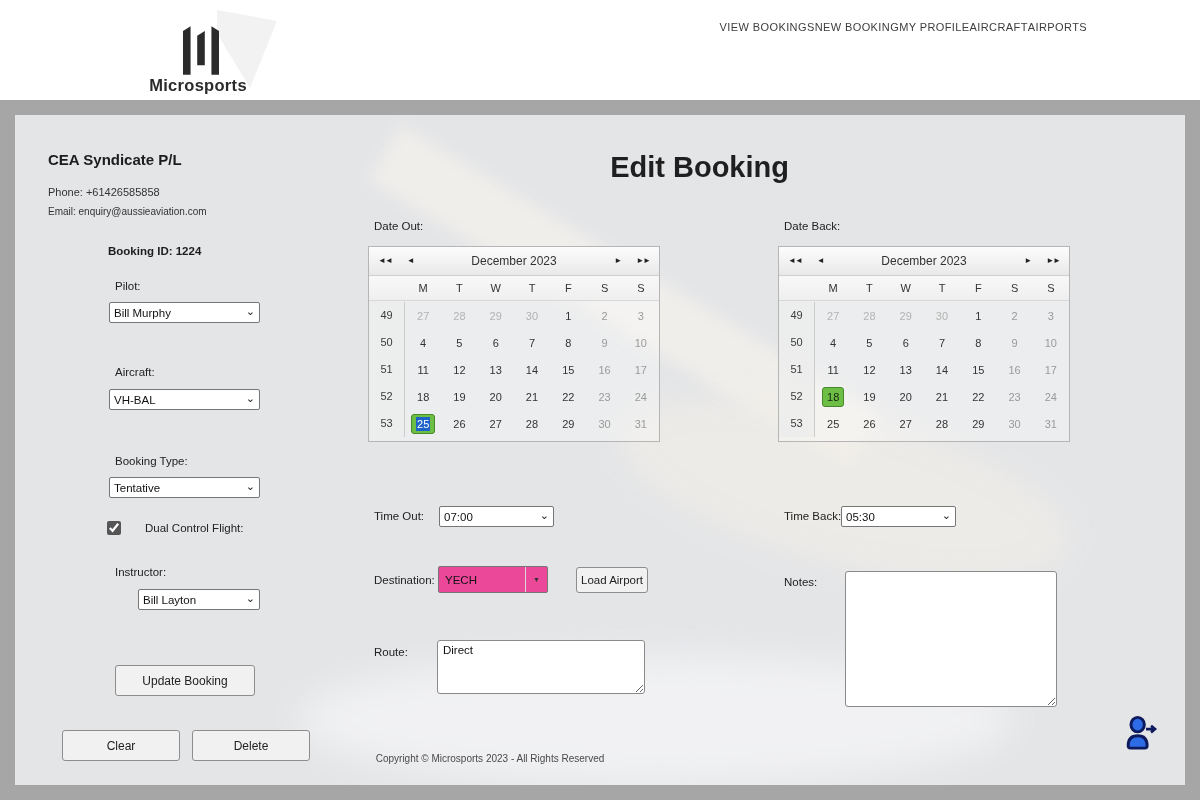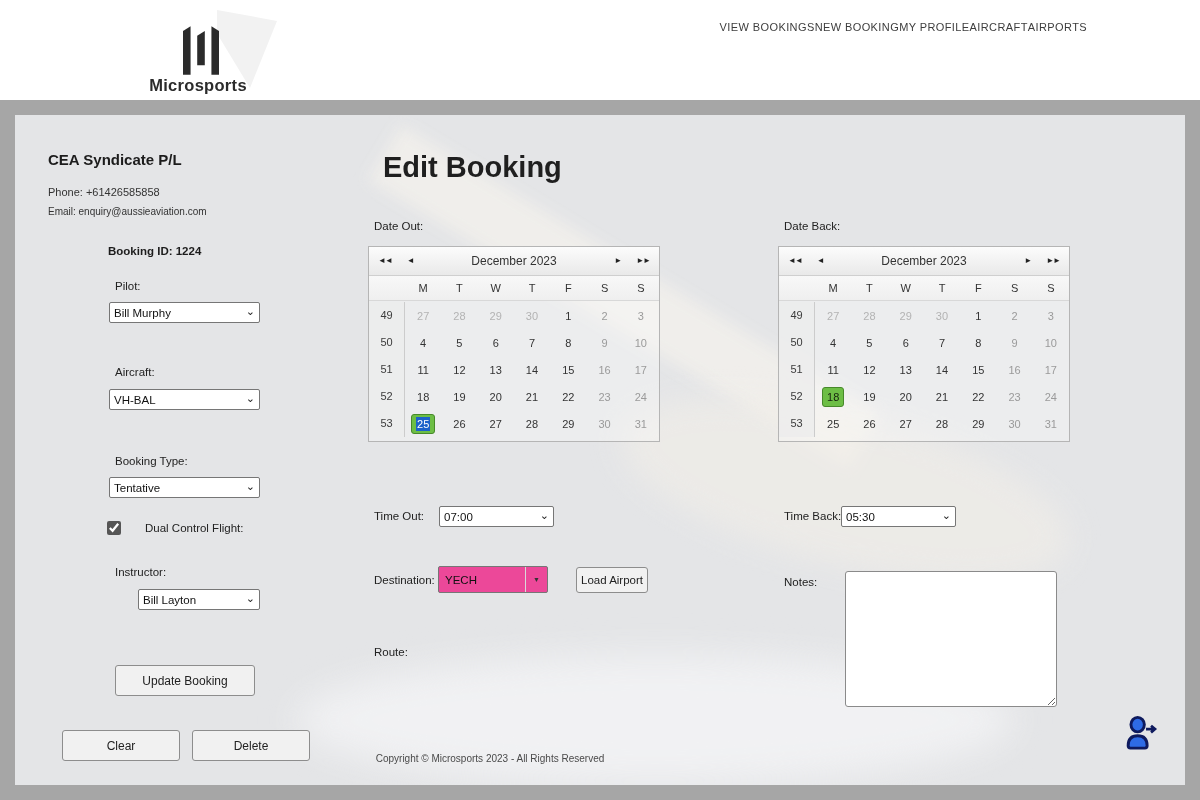--- a/index.html
+++ b/index.html
@@ -45,21 +45,21 @@
 
   
   .btn { position:absolute; background:#f1f1f1; border:1px solid #8d8d8d; border-radius:3px;
          font-family:"Liberation Sans",sans-serif; font-size:12px; color:#222; cursor:pointer; }
   .btn-update { left:100px; top:550px; width:140px; height:31px; }
   .btn-clear { left:47px; top:615px; width:118px; height:31px; }
   .btn-delete { left:177px; top:615px; width:118px; height:31px; }
   .btn-load { left:561px; top:452px; width:72px; height:26px; font-size:11.5px; }
 
   
-  .page-title { left:368px; top:36px; width:440px; text-align:left; font-size:29px; font-weight:bold; color:#1f1f1f; }
+  .page-title { left:334px; top:36px; width:440px; text-align:right; font-size:29px; font-weight:bold; color:#1f1f1f; }
   .footer { left:0; top:638px; width:950px; text-align:center; font-size:10px; color:#4a4a4a; }
 
   
   .calendar { position:absolute; width:292px; border:1px solid #b5b5b5; background:rgba(252,252,252,.35); font-size:11px; }
   .cal-head { height:29px; display:flex; align-items:center; background:linear-gradient(#fcfcfc,#e9e9e9);
               border-bottom:1px solid #cfcfcf; padding:0 9px; }
   .cal-nav { color:#222; font-size:8px; letter-spacing:-1px; cursor:pointer; line-height:1; }
   .cal-nav.inner-l { margin-left:15px; }
   .cal-nav.inner-r { margin-right:15px; }
   .cal-month { flex:1; text-align:center; font-size:12px; color:#333; }
@@ -318,20 +318,21 @@
     </div>
 
     <div class="abs lbl" style="left:353px; top:459px;">Destination:</div>
     <div class="combo">
       <input type="text" value="YECH" style="">
       <span class="dd">▼</span>
     </div>
     <button class="btn btn-load">Load Airport</button>
 
     <div class="abs lbl" style="left:353px; top:531px;">Route:</div>
+    <textarea class="route-ta" style="">Direct</textarea>
 
     <div class="abs lbl" style="left:763px; top:461px;">Notes:</div>
     <textarea class="notes-ta" style=""></textarea>
 
     <svg class="logout" viewBox="0 0 34 34">
       <ellipse cx="14" cy="9.5" rx="6" ry="6.5" fill="#2e6be6" stroke="#0e1a5e" stroke-width="2.6"></ellipse>
       <path d="M5.5 28.5 Q5.5 19.5 14 19.5 Q22.5 19.5 22.5 28.5 Q22.5 30.5 20.5 30.5 L7.5 30.5 Q5.5 30.5 5.5 28.5 Z" fill="#2e6be6" stroke="#0e1a5e" stroke-width="2.6"></path>
       <path d="M21.5 13.5 L29 13.5 M26 10.5 L29.5 13.5 L26 16.5" stroke="#0e1a5e" stroke-width="2.4" fill="none"></path>
     </svg>
 

